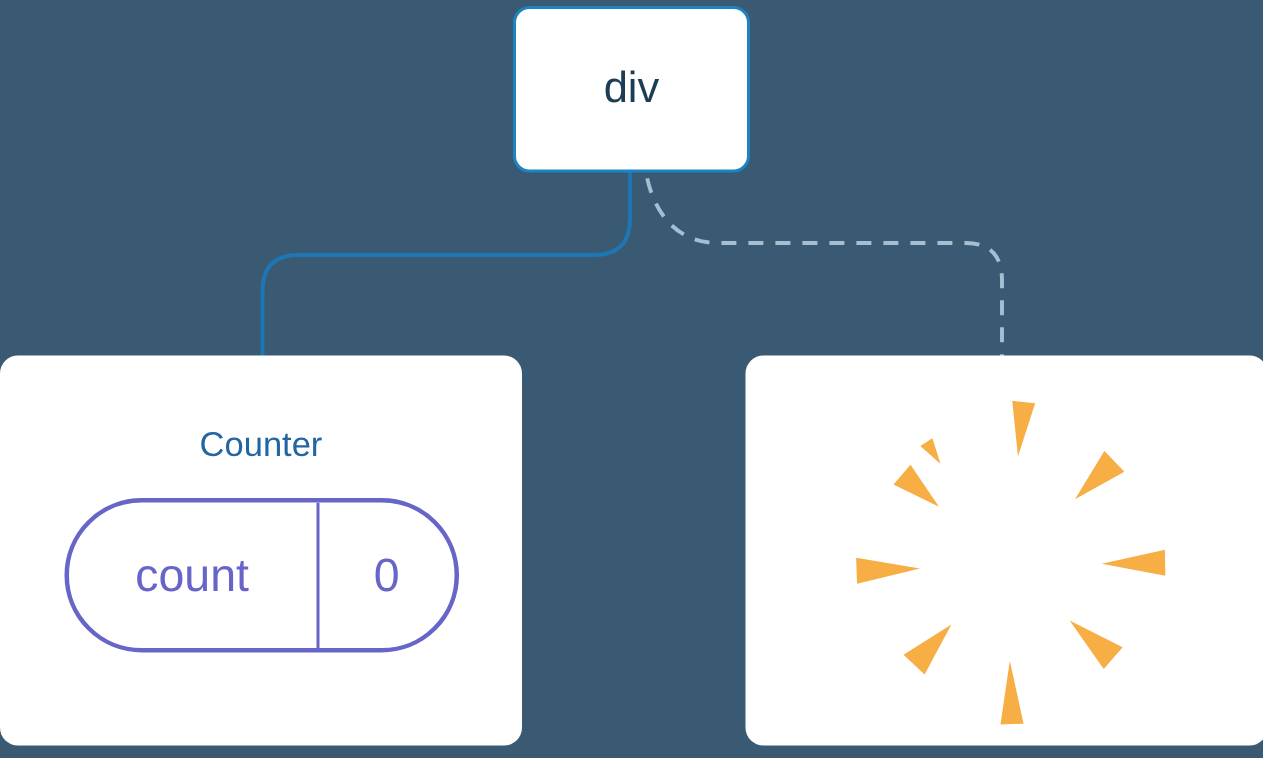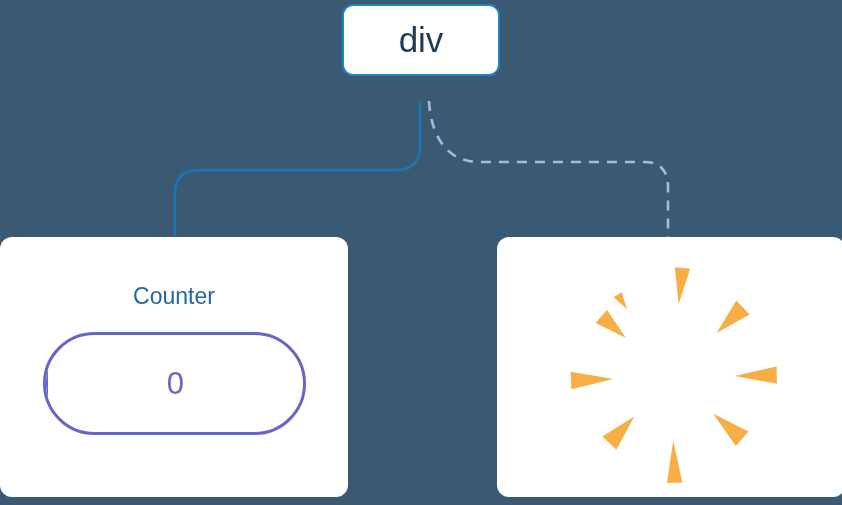--- a/index.html
+++ b/index.html
@@ -23,29 +23,29 @@
     height: 505px;
     pointer-events: none;
   }
 
   
   .root-node {
     position: absolute;
     left: 342px;
     top: 4px;
     width: 158px;
-    height: 72px;
+    height: 111px;
     background: var(--card-bg, #fff);
     border: 2.5px solid var(--node-border, #1E83C2);
     border-radius: 11px;
     display: flex;
     align-items: center;
     justify-content: center;
     box-sizing: border-box;
-    font-size: 35px;
+    font-size: 29px;
     font-weight: 500;
     color: var(--node-text, #1C3D53);
   }
 
   
   .card {
     position: absolute;
     top: 237px;
     height: 260px;
     background: var(--card-bg, #fff);
@@ -120,20 +120,21 @@
     <path d="M 429 101 C 431 136 447 162 479 162 L 644 162 Q 668 162 668 187 L 668 238" fill="none" style="stroke: var(--dashed-line, #A5BFD1);" stroke-width="2.6" stroke-dasharray="10 8"></path>
   </svg>
 
   <div class="root-node">
     <span>div</span>
   </div>
 
   <div class="card card-left">
     <div class="card-title">Counter</div>
     <div class="state-pill">
+      <div class="pill-key">count</div>
       <div class="pill-divider"></div>
       <div class="pill-value">0</div>
     </div>
   </div>
 
   <div class="card card-right">
     <div class="poof-wrap">
       <svg viewBox="0 0 260 260" width="250" height="250" xmlns="http://www.w3.org/2000/svg">
         <g transform="translate(130,130)">
           <polygon class="poof-ray" transform="rotate(6)" points="0,-76 8,-114 -8,-114"></polygon>

